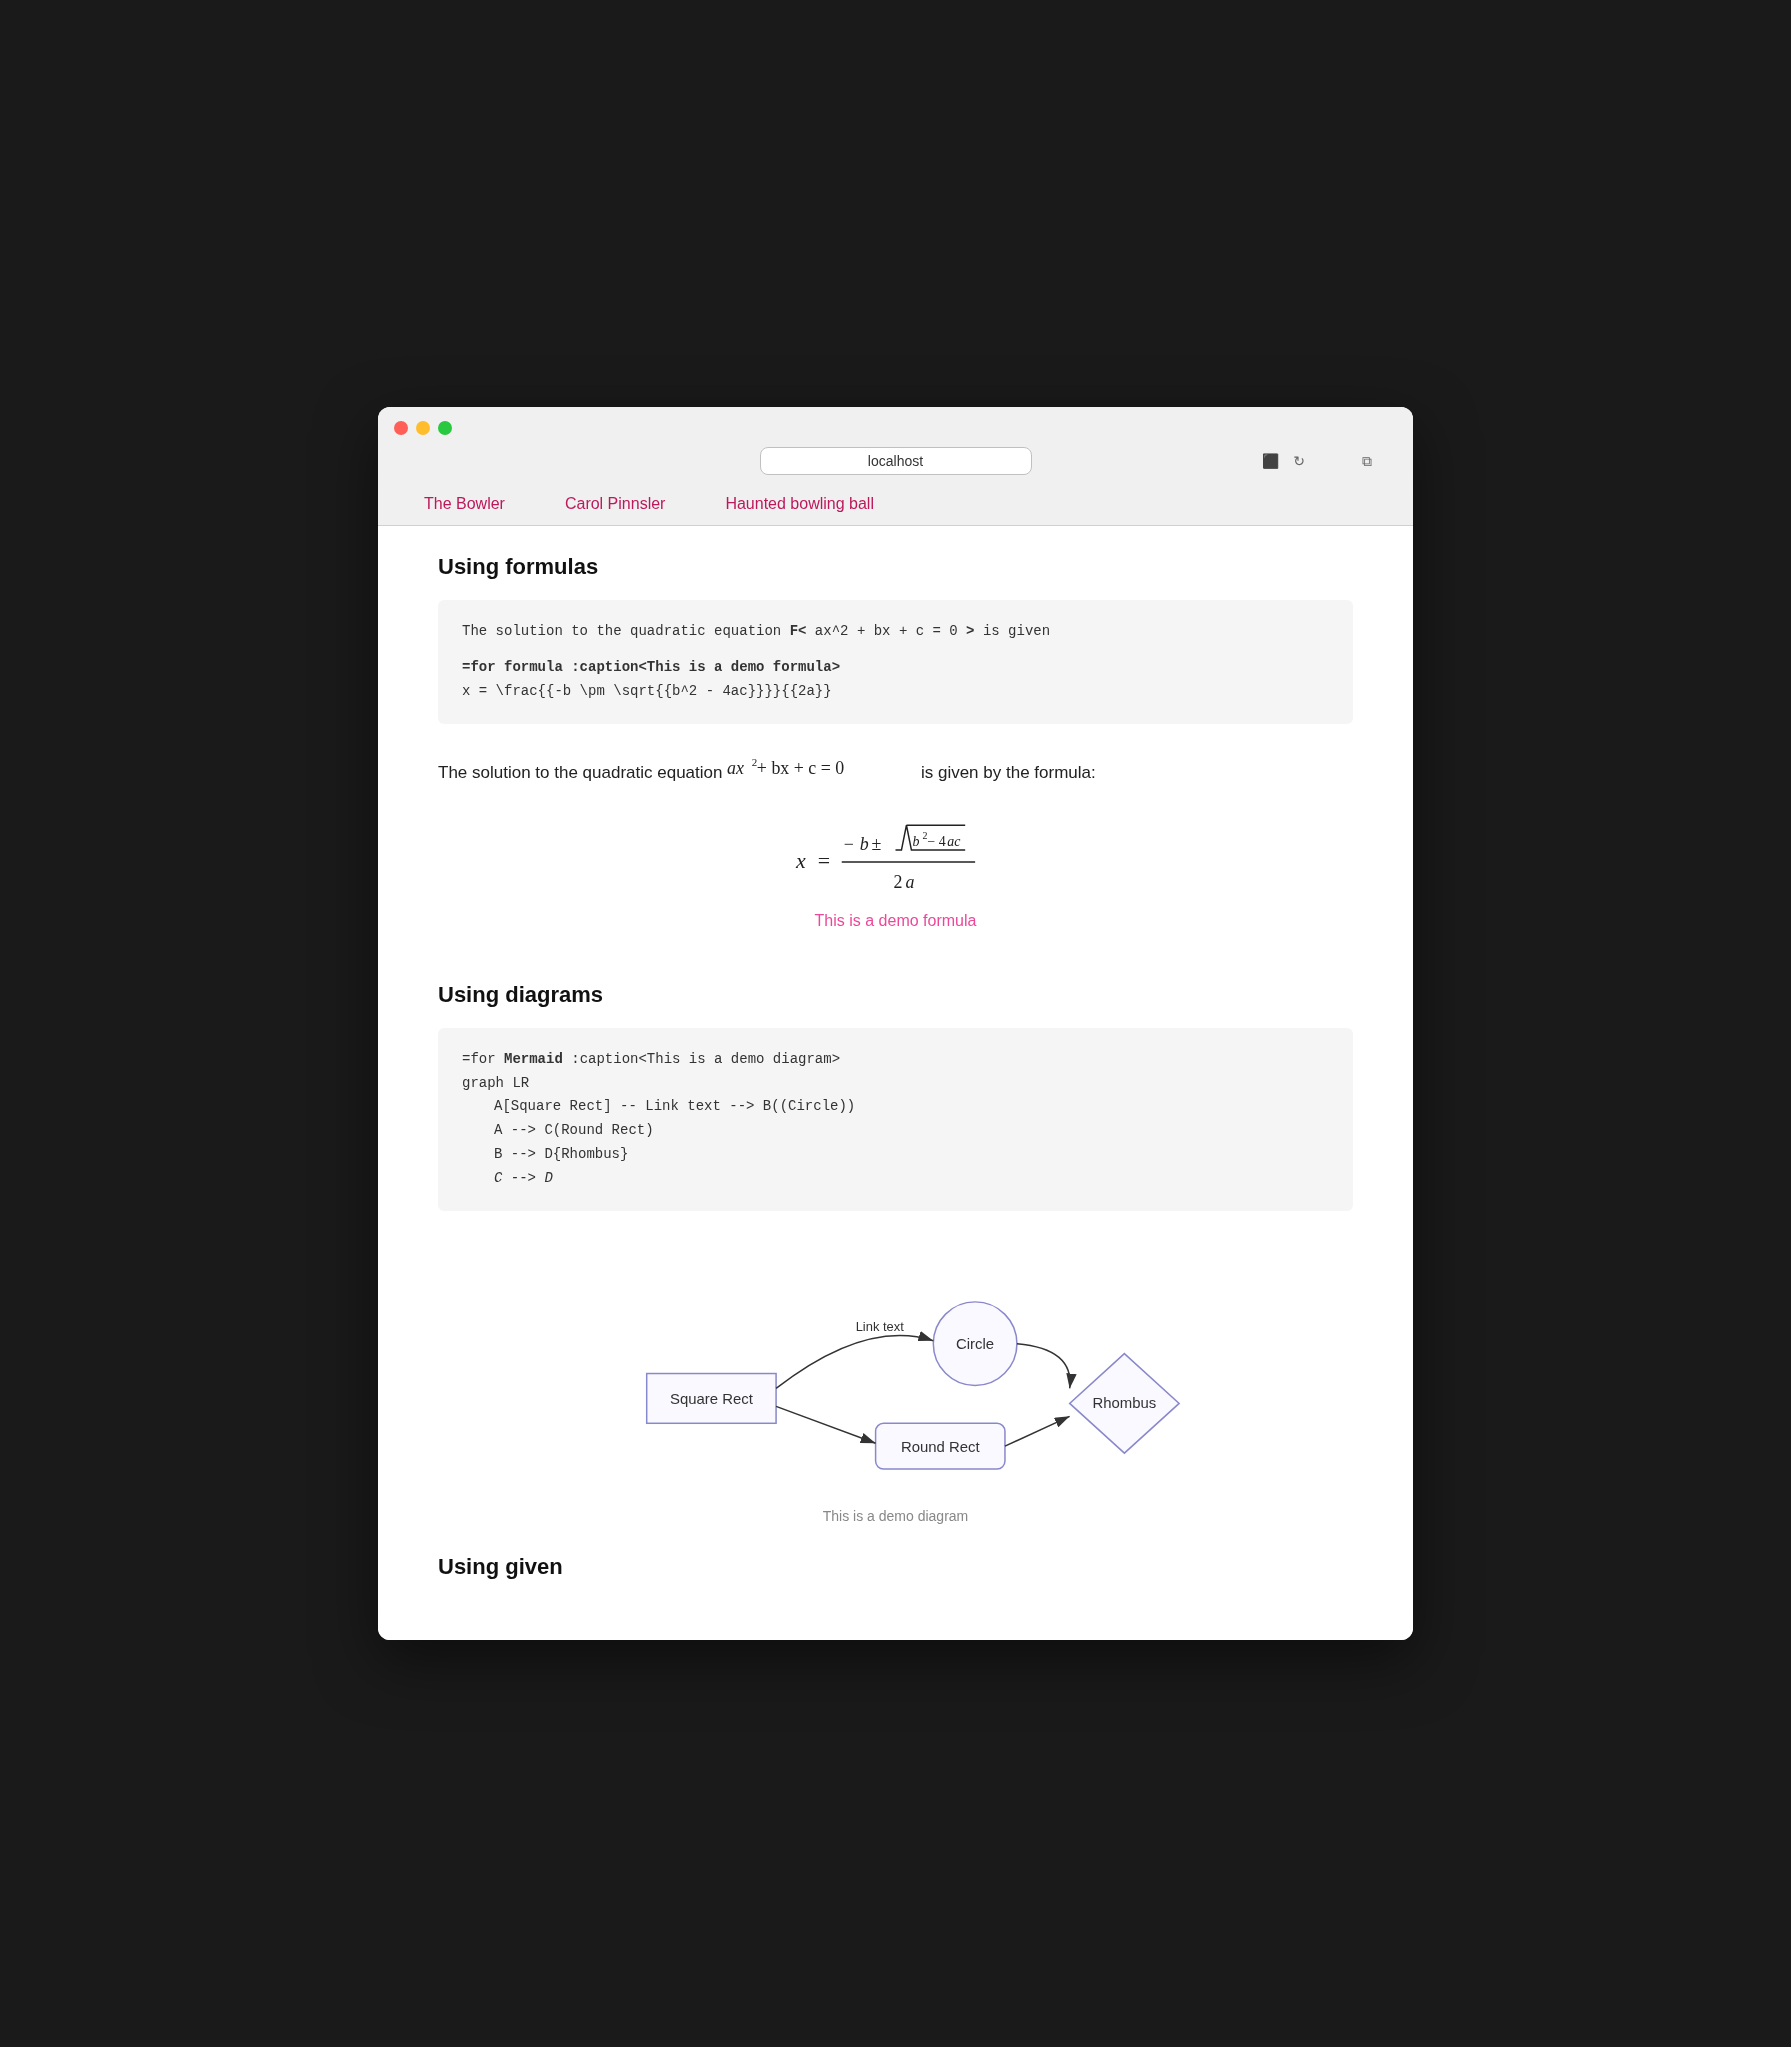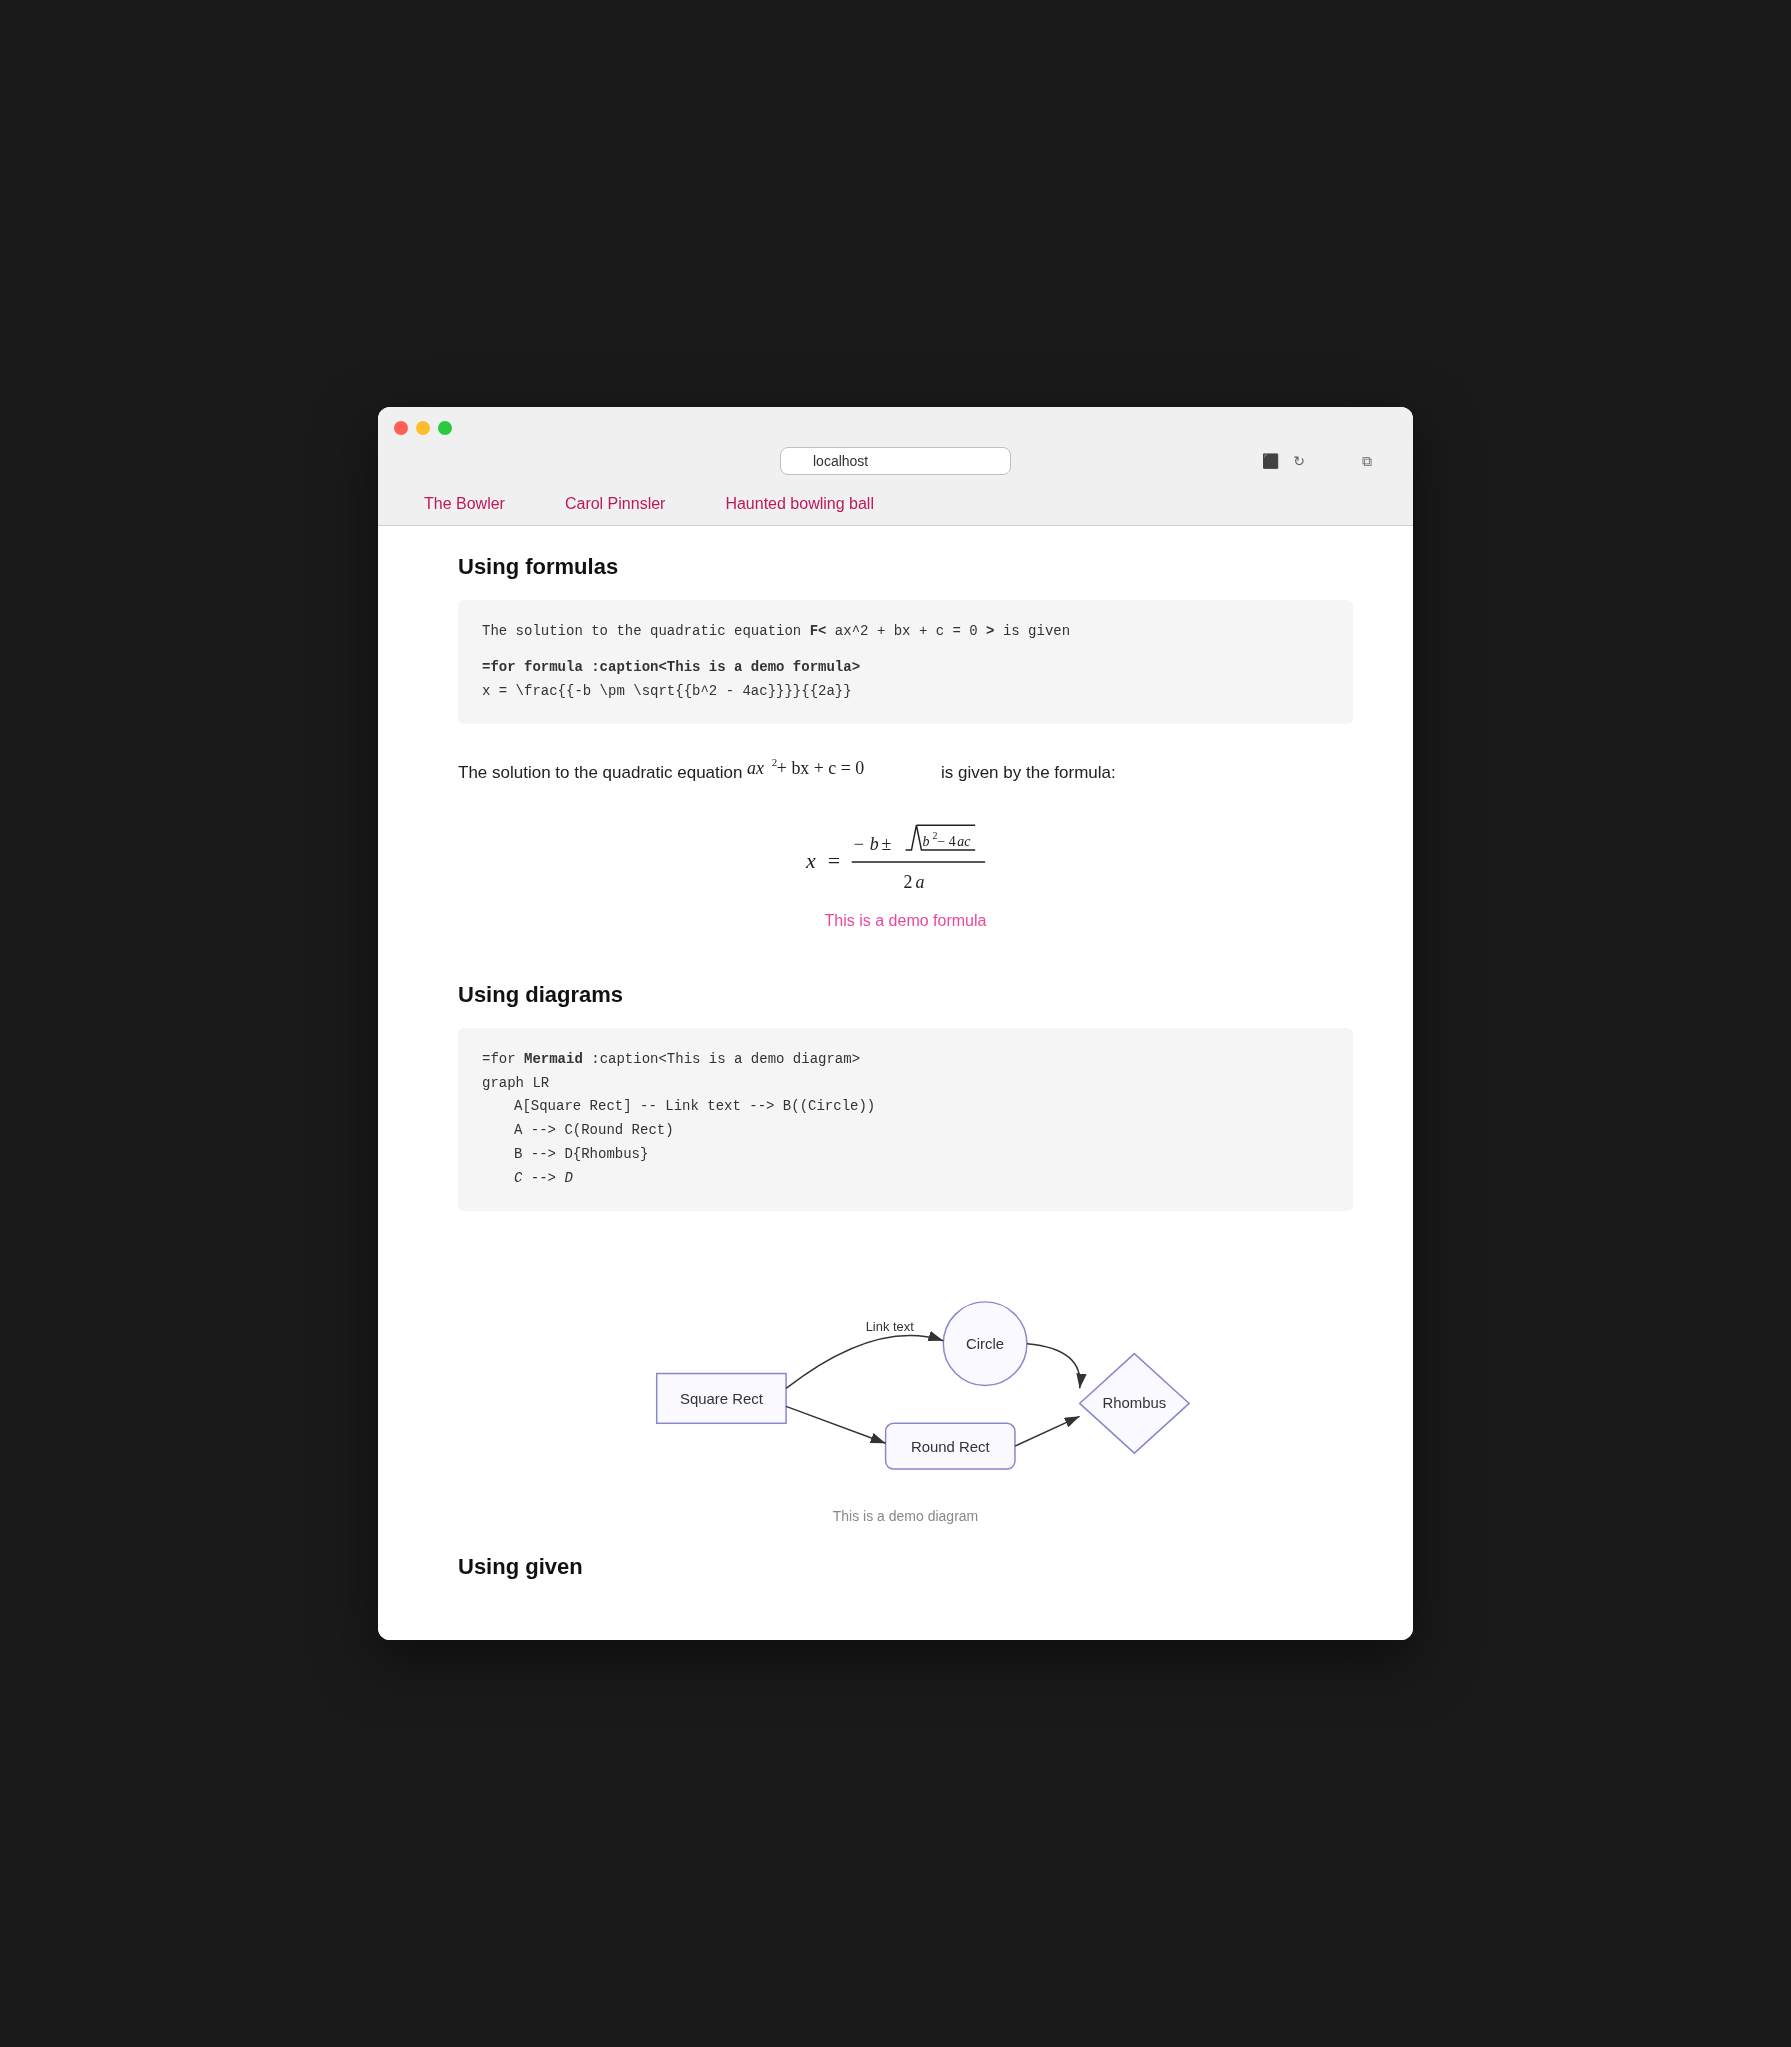--- a/index.html
+++ b/index.html
@@ -44,22 +44,22 @@
       margin-bottom: 10px;
       position: relative;
     }
     .address-bar {
       background: #ffffff;
       border: 1px solid #c0c0c0;
       border-radius: 8px;
       padding: 5px 32px;
       font-size: 14px;
       color: #333;
-      width: 231px;
-      text-align: left;
+      width: 272px;
+      text-align: center;
     }
     .browser-icon-row {
       position: absolute;
       right: 20px;
       display: flex;
       gap: 8px;
     }
     .browser-icon {
       width: 20px;
       height: 20px;
@@ -76,21 +76,21 @@
     }
     .tab {
       padding: 10px 30px;
       font-size: 16px;
       color: #be185d;
       cursor: pointer;
       border-bottom: 2px solid transparent;
       white-space: nowrap;
     }
     .page-content {
-      padding: 28px 60px 40px 80px;
+      padding: 28px 60px 40px 60px;
       background: #fff;
     }
     .section-title {
       font-size: 22px;
       font-weight: 700;
       color: #111;
       margin-bottom: 20px;
     }
     .code-block {
       background: #f5f5f5;

